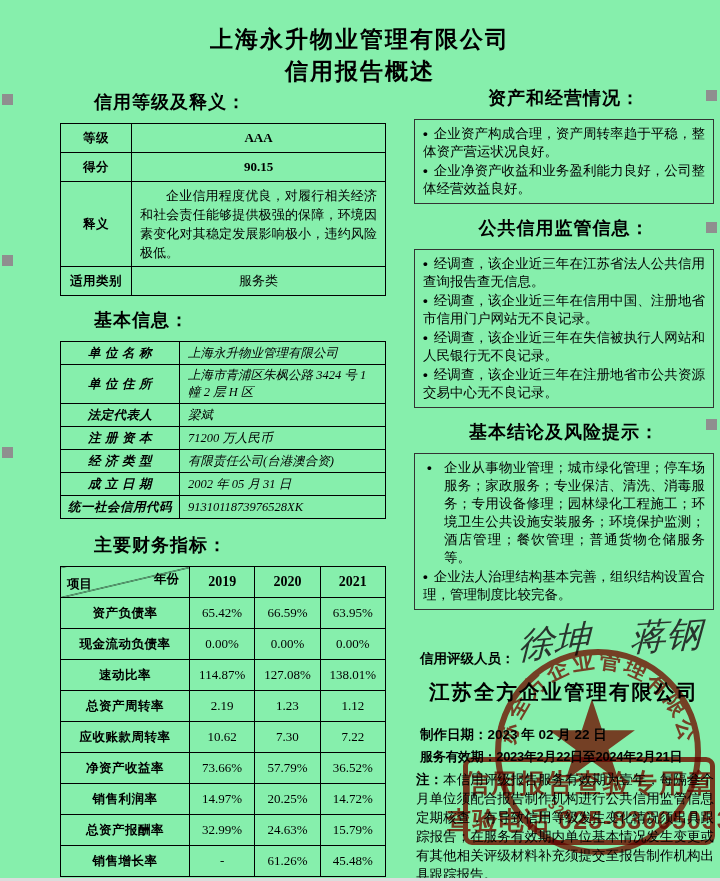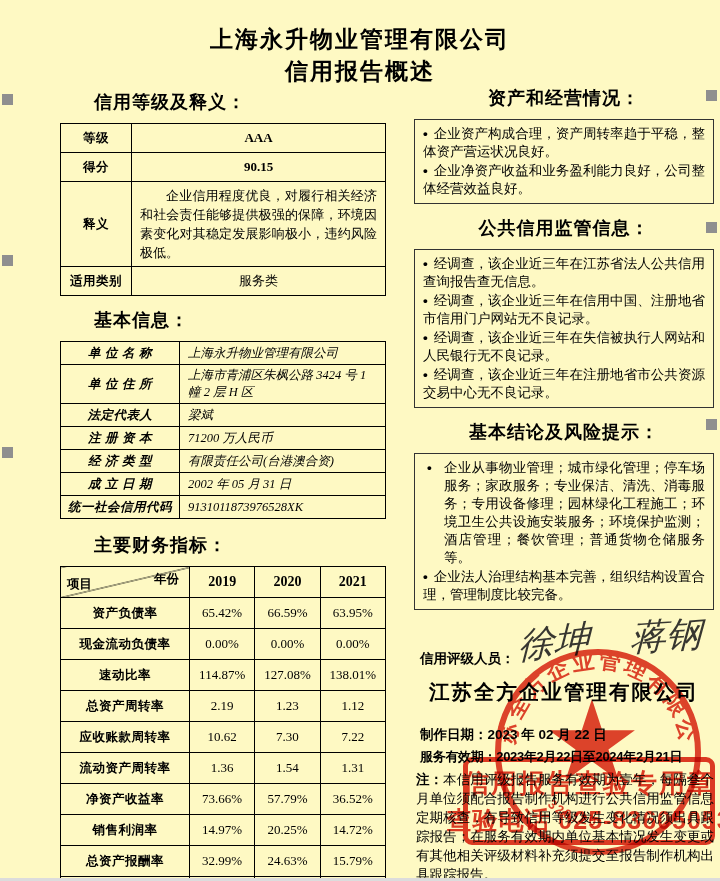--- a/index.html
+++ b/index.html
@@ -1,16 +1,16 @@
 <!DOCTYPE html>
 <html><head>
 <meta charset="utf-8">
 <style>
   html,body{margin:0;padding:0;background:#fff;}
-  .page{position:relative;width:720px;height:881px;background:#fef9c3;overflow:hidden;
+  .page{position:relative;width:720px;height:881px;background:#86efac;overflow:hidden;
         font-family:"Liberation Sans",sans-serif;color:#000;}
 
   
   .doc-title{position:absolute;left:0;width:720px;text-align:center;
              font-size:23px;font-weight:700;letter-spacing:2px;}
   .doc-title.l1{top:24px;}
   .doc-title.l2{top:56px;}
 
   
   .left-col{position:absolute;left:60px;top:90px;width:326px;}
@@ -187,26 +187,20 @@
         <td class="lbl c0">总资产周转率</td>
         <td class="val">2.19</td>
         <td class="val">1.23</td>
         <td class="val">1.12</td>
       </tr>
       <tr>
         <td class="lbl c0">应收账款周转率</td>
         <td class="val">10.62</td>
         <td class="val">7.30</td>
         <td class="val">7.22</td>
-      </tr>
-      <tr>
-        <td class="lbl c0">流动资产周转率</td>
-        <td class="val">1.36</td>
-        <td class="val">1.54</td>
-        <td class="val">1.31</td>
       </tr>
       <tr>
         <td class="lbl c0">净资产收益率</td>
         <td class="val">73.66%</td>
         <td class="val">57.79%</td>
         <td class="val">36.52%</td>
       </tr>
       <tr>
         <td class="lbl c0">销售利润率</td>
         <td class="val">14.97%</td>

